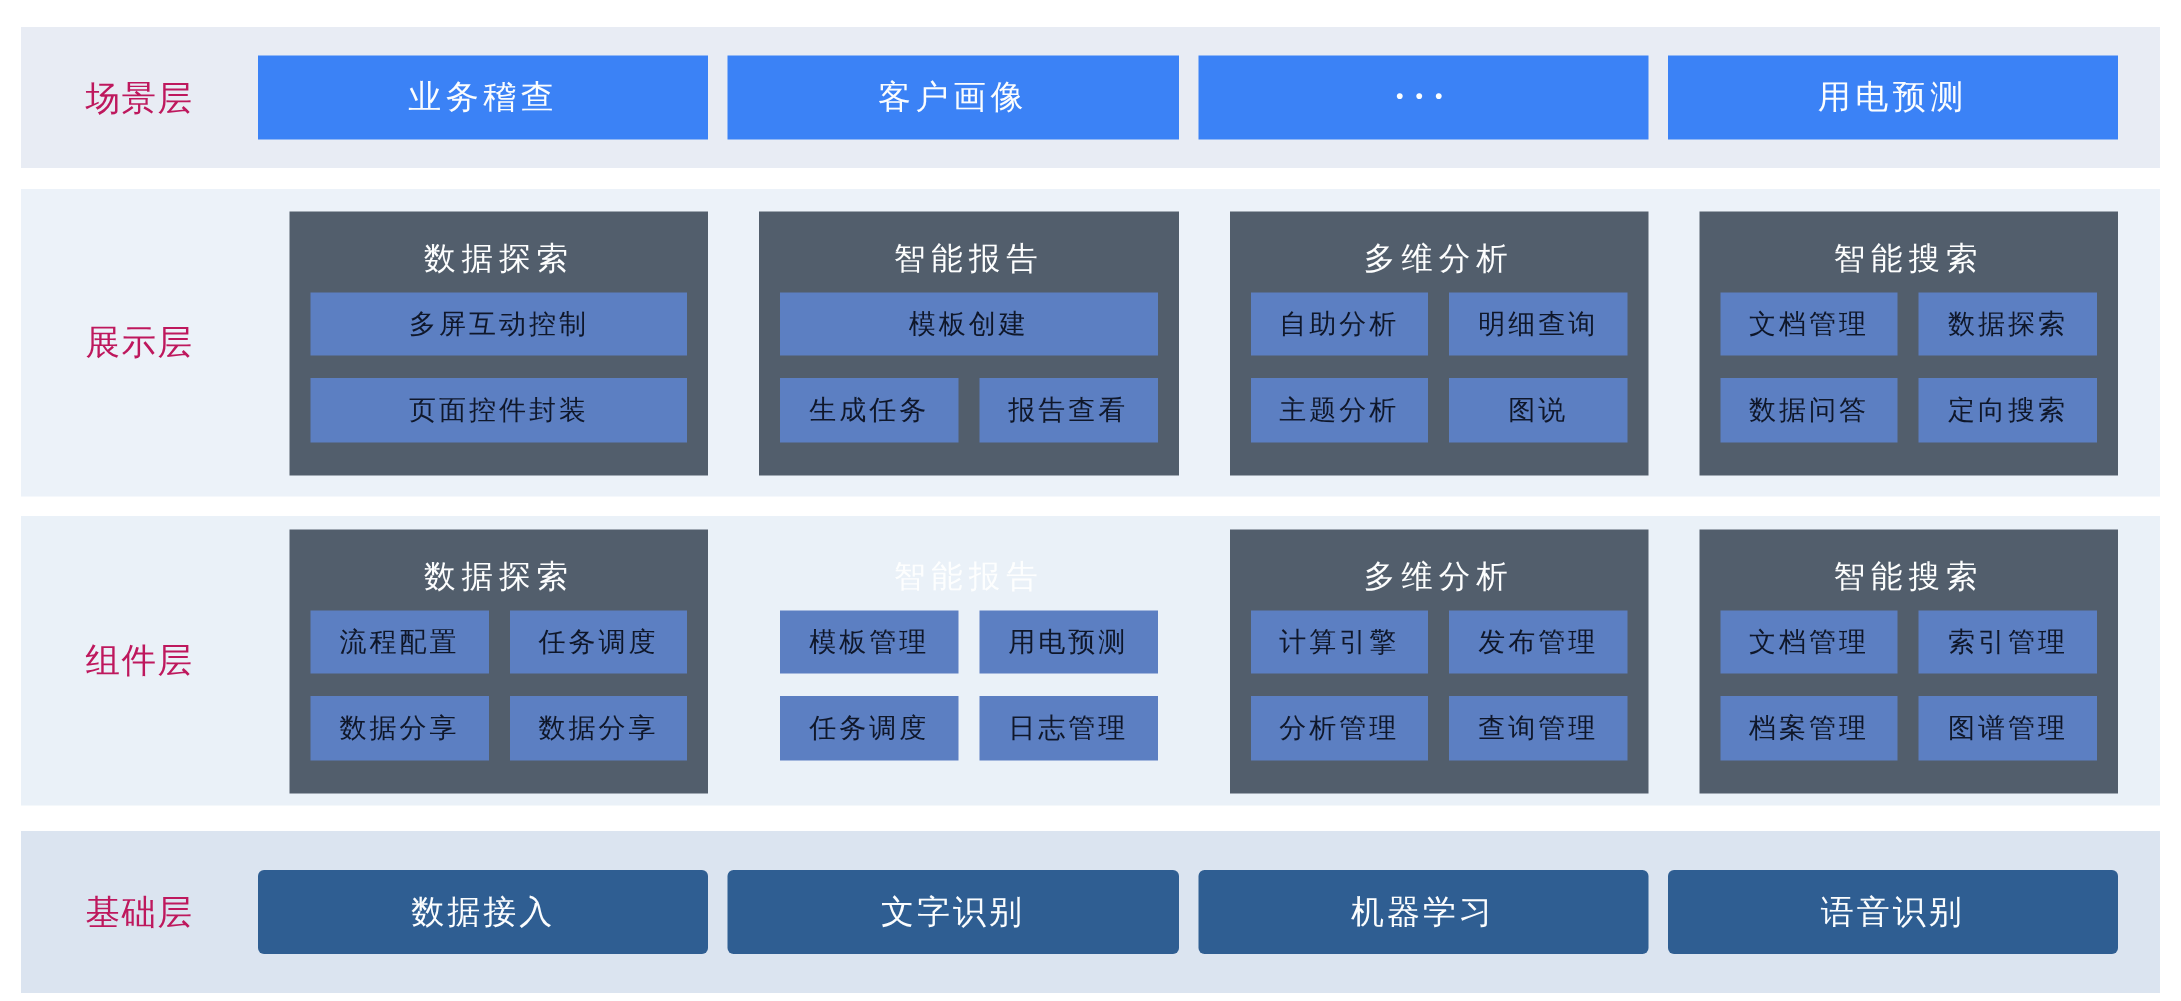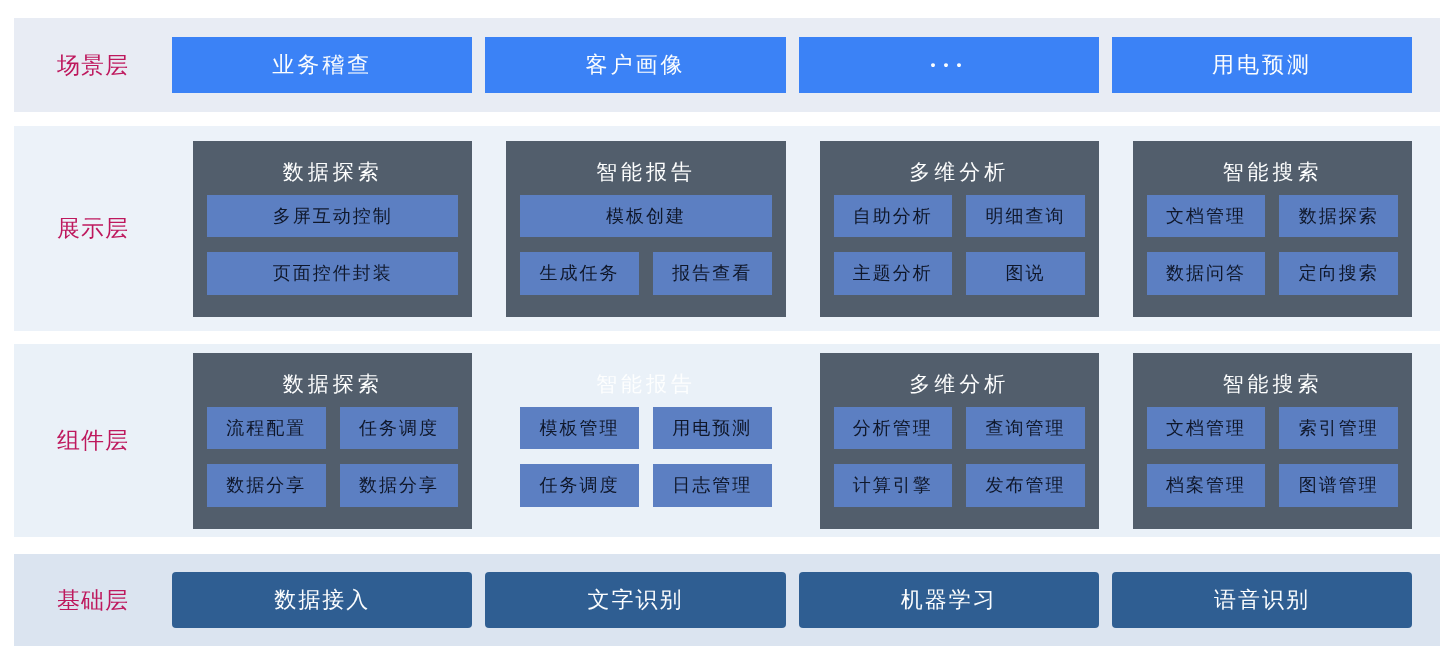--- a/index.html
+++ b/index.html
@@ -7,21 +7,21 @@
     width:1454px; height:667px;
     font-family:"Liberation Sans","DejaVu Sans",sans-serif;
     overflow:hidden;
   }
   .canvas { box-sizing:border-box; width:1454px; height:667px; padding-top:18px; }
 
   .band { margin:0 14px; display:flex; }
   .band-scenario     { height:94px;  background:#e8ecf4; margin-bottom:14px; }
   .band-presentation { height:205px; background:#ecf2f9; margin-bottom:13px; }
   .band-component    { height:193px; background:#eaf1f8; margin-bottom:17px; }
-  .band-foundation   { height:92px;  background:#dbe4f0; }
+  .band-foundation   { height:108px;  background:#dbe4f0; }
 
   .label-zone { width:158px; flex:0 0 auto; display:flex; align-items:center; justify-content:center; }
   .layer-label {
     font-weight:normal; font-size:23px; color:#be185d; letter-spacing:1px;
     font-family:"Liberation Sans","DejaVu Sans",sans-serif;
   }
 
   .cols { flex:1 1 auto; display:flex; gap:13px; margin-right:28px; align-items:center; }
 
   
@@ -166,26 +166,26 @@
             <div class="pill">任务调度</div>
             <div class="pill">日志管理</div>
           </div>
         </div>
       </div>
 
       <div class="panel">
         <div class="panel-title">多维分析</div>
         <div class="prows">
           <div class="prow">
+            <div class="pill">计算引擎</div>
+            <div class="pill">发布管理</div>
+          </div>
+          <div class="prow">
             <div class="pill">分析管理</div>
             <div class="pill">查询管理</div>
-          </div>
-          <div class="prow">
-            <div class="pill">计算引擎</div>
-            <div class="pill">发布管理</div>
           </div>
         </div>
       </div>
 
       <div class="panel">
         <div class="panel-title">智能搜索</div>
         <div class="prows">
           <div class="prow">
             <div class="pill">文档管理</div>
             <div class="pill">索引管理</div>

